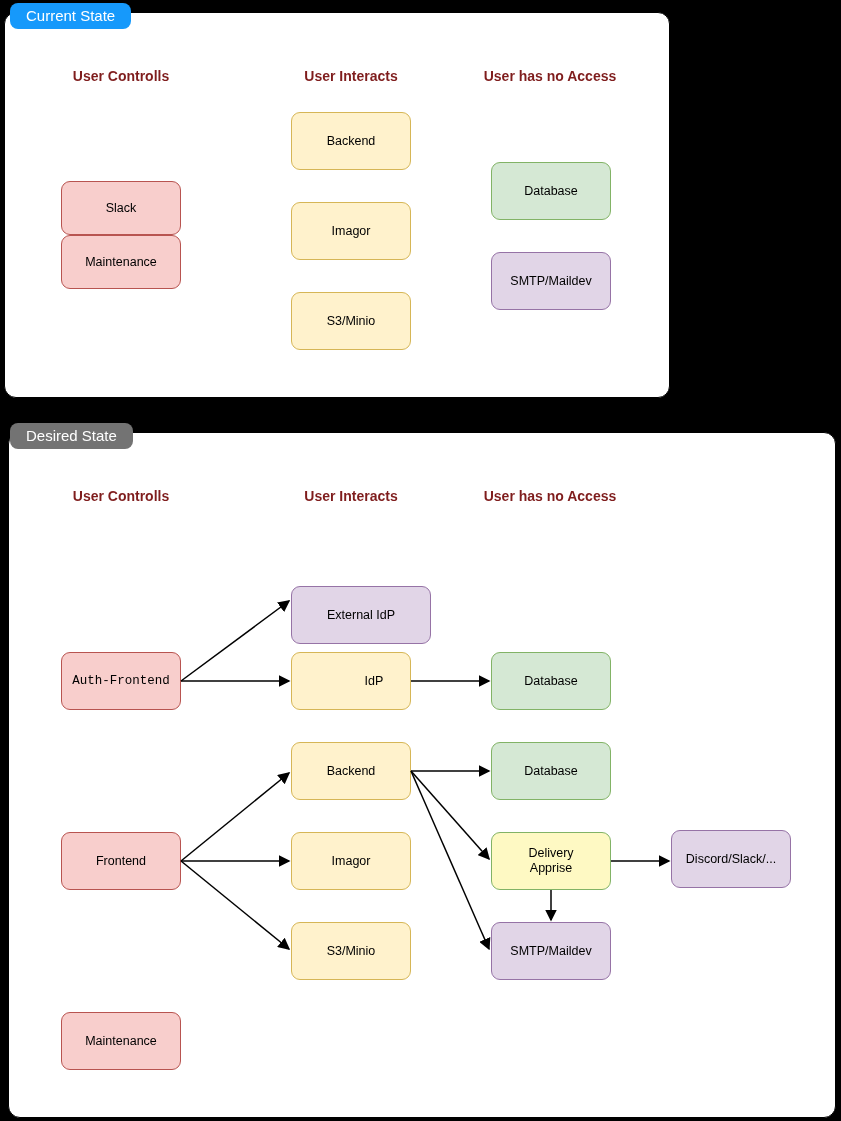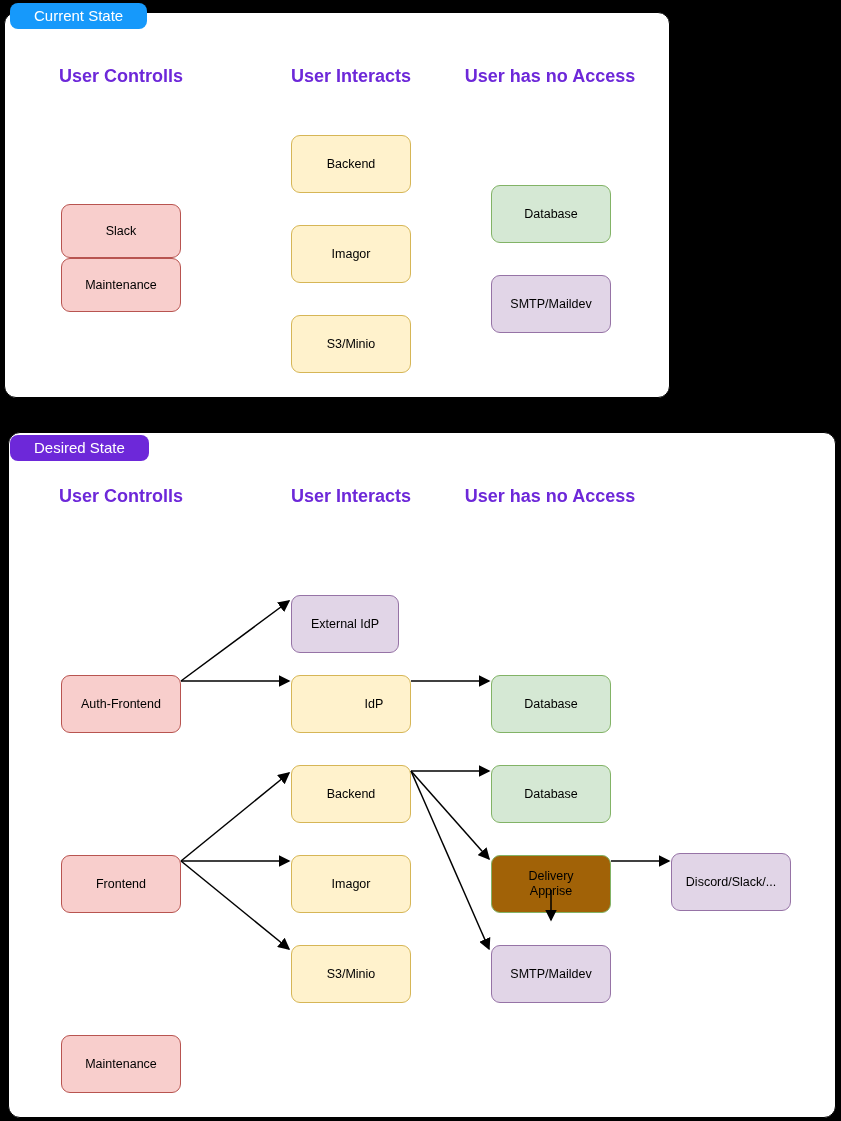--- a/index.html
+++ b/index.html
@@ -22,48 +22,47 @@
     border-radius: 12px;
     box-sizing: border-box;
   }
   .panel-label {
     position: absolute;
     background: #1699fb;
     color: #ffffff;
     font-size: 15px;
     line-height: 26px;
     height: 26px;
-    padding: 0 24px;
+    padding: 0 16px;
     border-radius: 8px;
     z-index: 5;
     white-space: nowrap;
   }
   .col-header {
     position: absolute;
     width: 200px;
     text-align: center;
     font-weight: bold;
-    font-size: 18px;
-    color: #6d28d9;
+    font-size: 14px;
+    color: #7f1d1d;
     line-height: 15px;
   }
   .node {
     position: absolute;
     box-sizing: border-box;
     border-radius: 9px;
     border: 1.4px solid #000;
     display: flex;
     align-items: center;
     justify-content: center;
     text-align: center;
     font-size: 12.5px;
     color: #000000;
     white-space: pre-line;
     line-height: 15px;
-    margin-top: 23px;
   }
   .edges {
     position: absolute;
     left: 0;
     top: 0;
     pointer-events: none;
   }
 </style>
 </head>
 <body>
@@ -80,29 +79,29 @@
       <div class="node" style="left: 286px; top: 279px; width: 120px; height: 58px; background: rgb(255, 242, 204); border-color: rgb(214, 182, 86);">S3/Minio</div>
       <div class="node" style="left: 486px; top: 149px; width: 120px; height: 58px; background: rgb(213, 232, 212); border-color: rgb(130, 179, 102);">Database</div>
       <div class="node" style="left: 486px; top: 239px; width: 120px; height: 58px; background: rgb(225, 213, 231); border-color: rgb(150, 115, 166);">SMTP/Maildev</div>
     </section>
   <div class="panel-label" id="label-current-state" style="left: 10px; top: 3px; background: rgb(22, 153, 251); color: rgb(255, 255, 255);">Current State</div>
 
   <section class="panel" id="panel-desired-state" style="left: 8px; top: 432px; width: 828px; height: 686px; background: rgb(255, 255, 255); border-color: rgb(0, 0, 0);">
       <div class="col-header" style="left: 12px; top: 56px;">User Controlls</div>
       <div class="col-header" style="left: 242px; top: 56px;">User Interacts</div>
       <div class="col-header" style="left: 441px; top: 56px;">User has no Access</div>
-      <div class="node" style="left: 282px; top: 139px; width: 108px; height: 58px; background: rgb(225, 213, 231); border-color: rgb(150, 115, 166);">External IdP</div>
-      <div class="node" style="left: 52px; top: 219px; width: 120px; height: 58px; background: rgb(248, 206, 204); border-color: rgb(184, 84, 80);">Auth-Frontend</div>
+      <div class="node" style="left: 282px; top: 153px; width: 140px; height: 58px; background: rgb(225, 213, 231); border-color: rgb(150, 115, 166);">External IdP</div>
+      <div class="node" style="left: 52px; top: 219px; width: 120px; height: 58px; background: rgb(248, 206, 204); border-color: rgb(184, 84, 80); font-family: Liberation Mono, monospace;">Auth-Frontend</div>
       <div class="node" style="left: 282px; top: 219px; width: 120px; height: 58px; background: rgb(255, 242, 204); border-color: rgb(214, 182, 86); padding-left: 46px;">IdP</div>
       <div class="node" style="left: 482px; top: 219px; width: 120px; height: 58px; background: rgb(213, 232, 212); border-color: rgb(130, 179, 102);">Database</div>
       <div class="node" style="left: 282px; top: 309px; width: 120px; height: 58px; background: rgb(255, 242, 204); border-color: rgb(214, 182, 86);">Backend</div>
       <div class="node" style="left: 482px; top: 309px; width: 120px; height: 58px; background: rgb(213, 232, 212); border-color: rgb(130, 179, 102);">Database</div>
       <div class="node" style="left: 52px; top: 399px; width: 120px; height: 58px; background: rgb(248, 206, 204); border-color: rgb(184, 84, 80); text-align: center;">Frontend</div>
       <div class="node" style="left: 282px; top: 399px; width: 120px; height: 58px; background: rgb(255, 242, 204); border-color: rgb(214, 182, 86);">Imagor</div>
-      <div class="node" style="left: 482px; top: 399px; width: 120px; height: 58px; background: #a16207; border-color: rgb(130, 179, 102);">Delivery
+      <div class="node" style="left: 482px; top: 399px; width: 120px; height: 58px; background: #fef9c3; border-color: rgb(130, 179, 102);">Delivery
 Apprise</div>
       <div class="node" style="left: 662px; top: 397px; width: 120px; height: 58px; background: rgb(225, 213, 231); border-color: rgb(150, 115, 166);">Discord/Slack/...</div>
       <div class="node" style="left: 282px; top: 489px; width: 120px; height: 58px; background: rgb(255, 242, 204); border-color: rgb(214, 182, 86);">S3/Minio</div>
       <div class="node" style="left: 482px; top: 489px; width: 120px; height: 58px; background: rgb(225, 213, 231); border-color: rgb(150, 115, 166);">SMTP/Maildev</div>
       <div class="node" style="left: 52px; top: 579px; width: 120px; height: 58px; background: rgb(248, 206, 204); border-color: rgb(184, 84, 80);">Maintenance</div>
       <svg class="edges" width="828" height="686" viewBox="0 0 828 686">
         <defs>
           <marker id="desired-state-arrow" markerWidth="8" markerHeight="8" refX="7" refY="4" orient="auto">
             <path d="M0,0 L8,4 L0,8 z" fill="#000000"></path>
           </marker>
@@ -113,14 +112,14 @@
         <line x1="172" y1="428" x2="280" y2="340" stroke="#000000" stroke-width="1.5" marker-end="url(#desired-state-arrow)"></line>
         <line x1="172" y1="428" x2="280" y2="428" stroke="#000000" stroke-width="1.5" marker-end="url(#desired-state-arrow)"></line>
         <line x1="172" y1="428" x2="280" y2="516" stroke="#000000" stroke-width="1.5" marker-end="url(#desired-state-arrow)"></line>
         <line x1="402" y1="338" x2="480" y2="338" stroke="#000000" stroke-width="1.5" marker-end="url(#desired-state-arrow)"></line>
         <line x1="402" y1="338" x2="480" y2="426" stroke="#000000" stroke-width="1.5" marker-end="url(#desired-state-arrow)"></line>
         <line x1="402" y1="338" x2="480" y2="516" stroke="#000000" stroke-width="1.5" marker-end="url(#desired-state-arrow)"></line>
         <line x1="542" y1="457" x2="542" y2="487" stroke="#000000" stroke-width="1.5" marker-end="url(#desired-state-arrow)"></line>
         <line x1="602" y1="428" x2="660" y2="428" stroke="#000000" stroke-width="1.5" marker-end="url(#desired-state-arrow)"></line>
       </svg>
     </section>
-  <div class="panel-label" id="label-desired-state" style="left: 10px; top: 435px; background: #6d28d9; color: rgb(255, 255, 255);">Desired State</div>
+  <div class="panel-label" id="label-desired-state" style="left: 10px; top: 423px; background: #737373; color: rgb(255, 255, 255);">Desired State</div>
 </div>
 
 </body></html>

